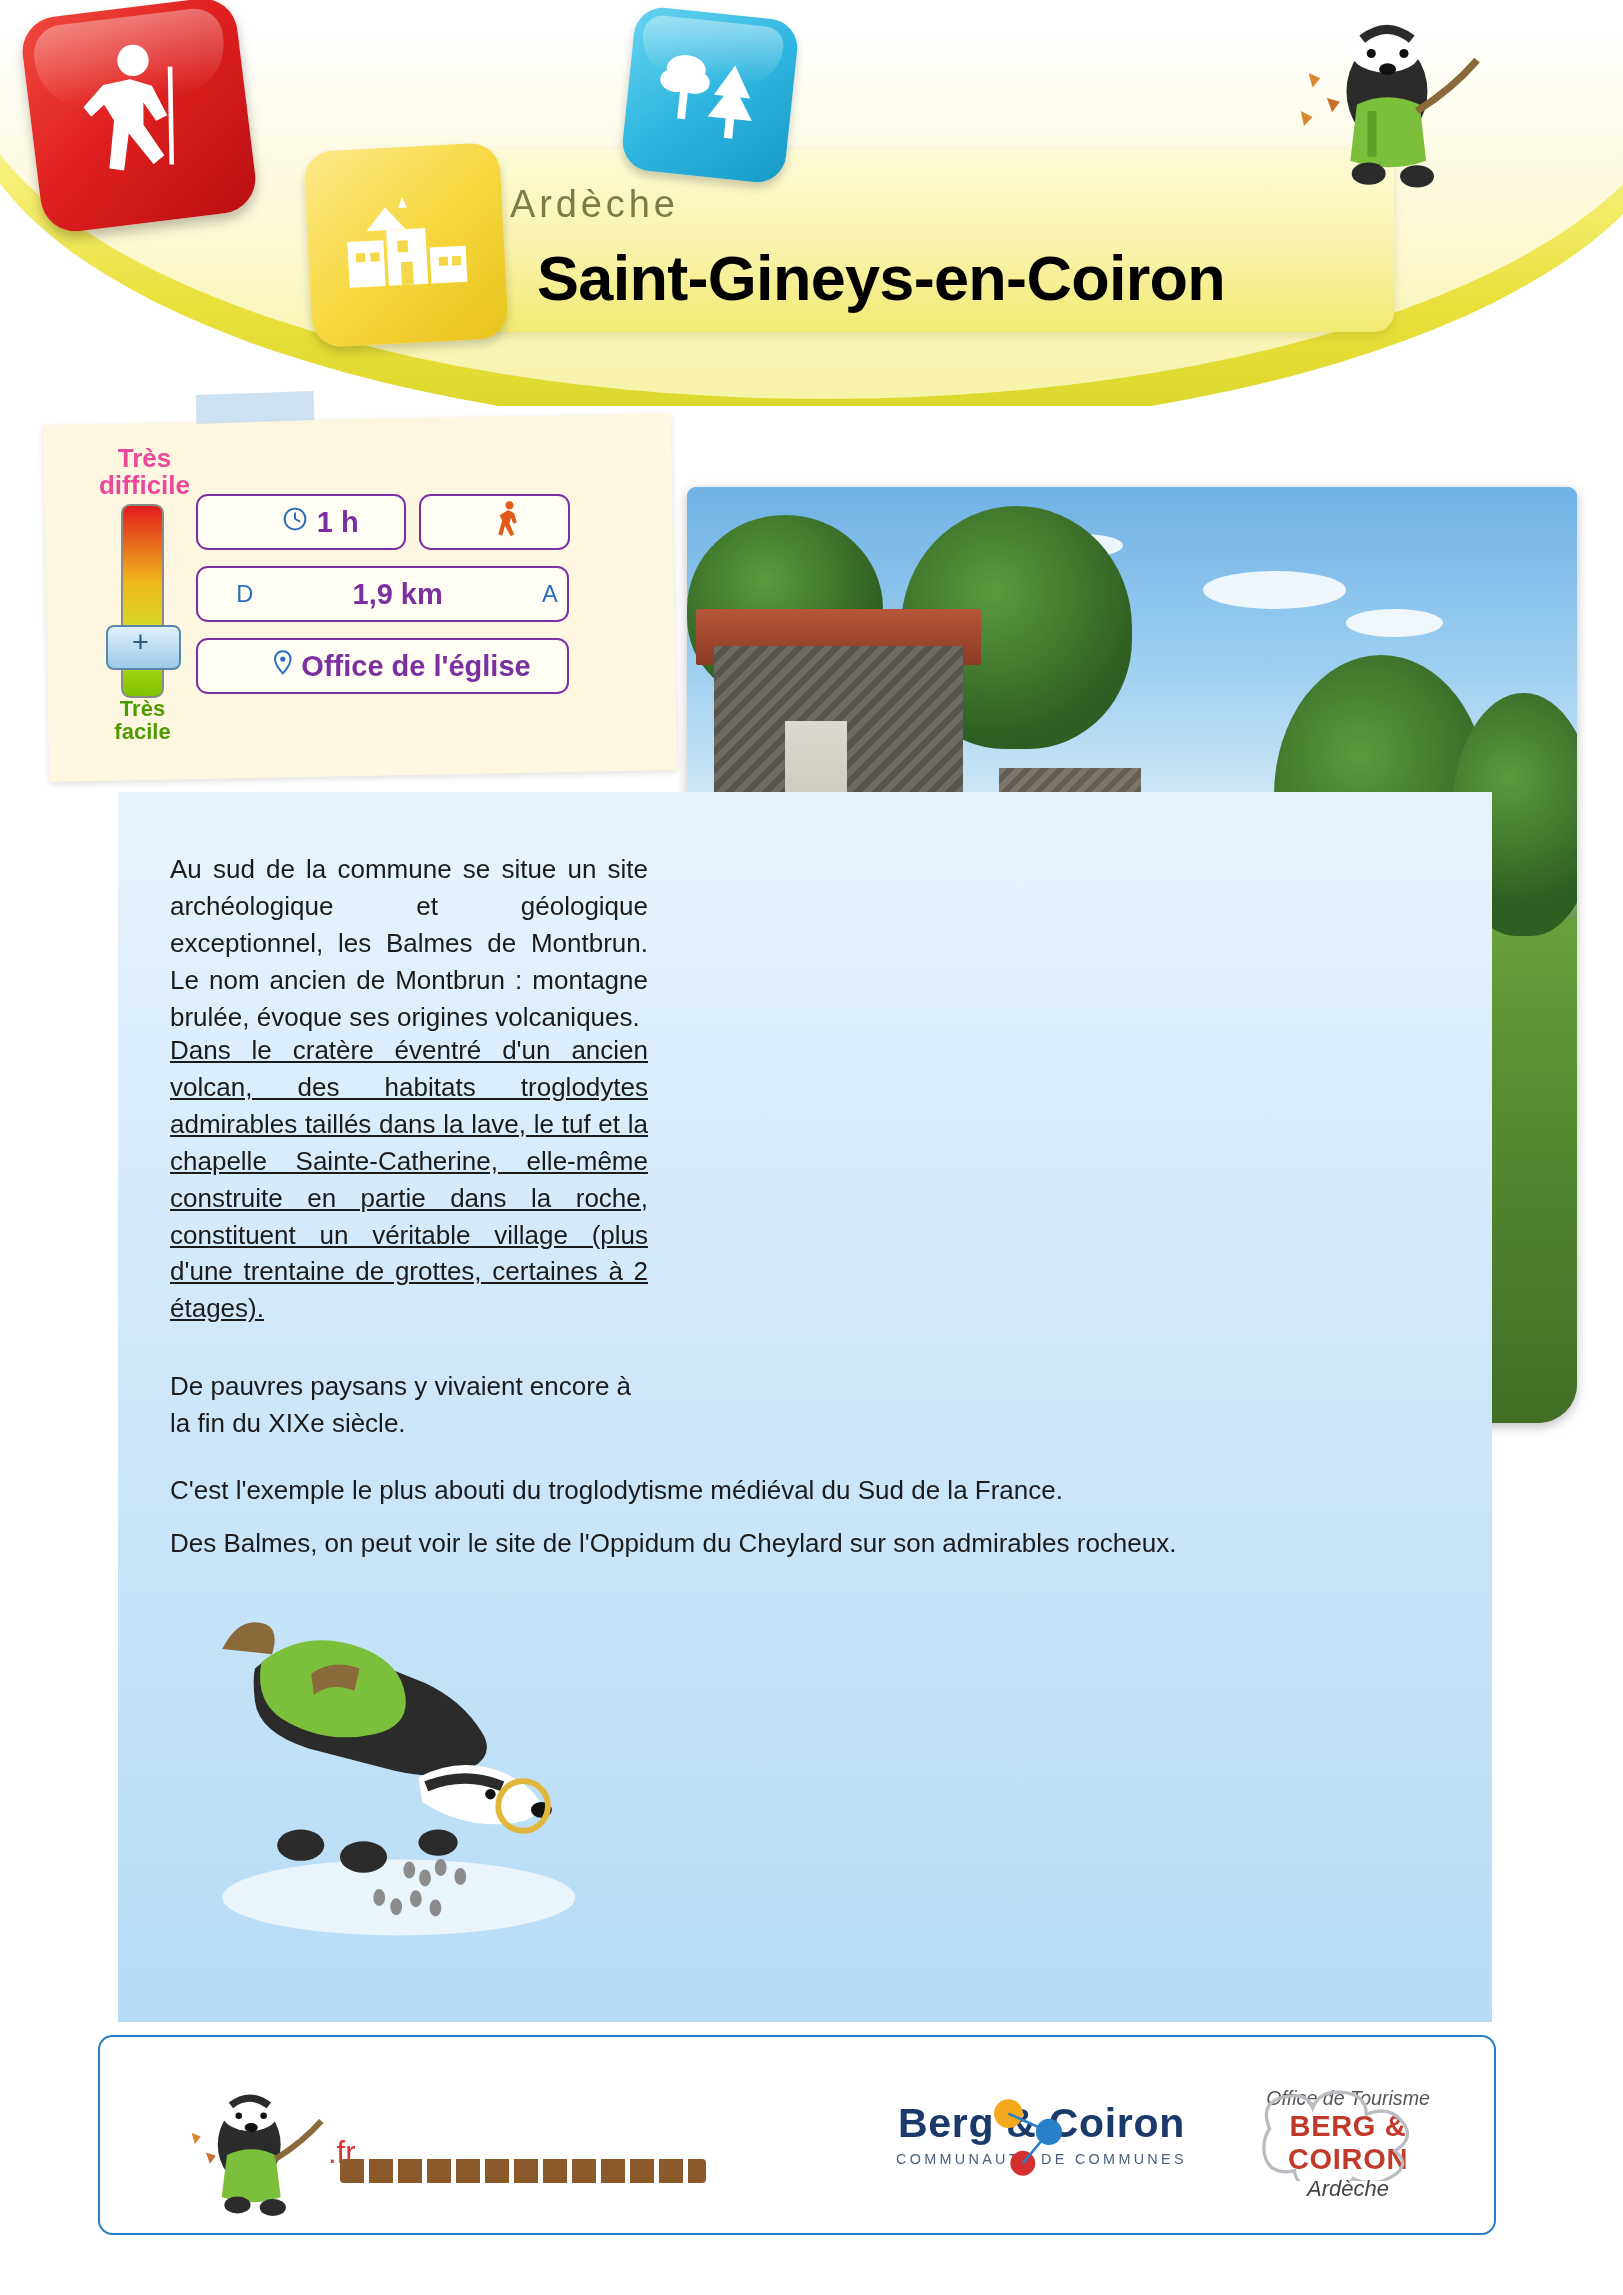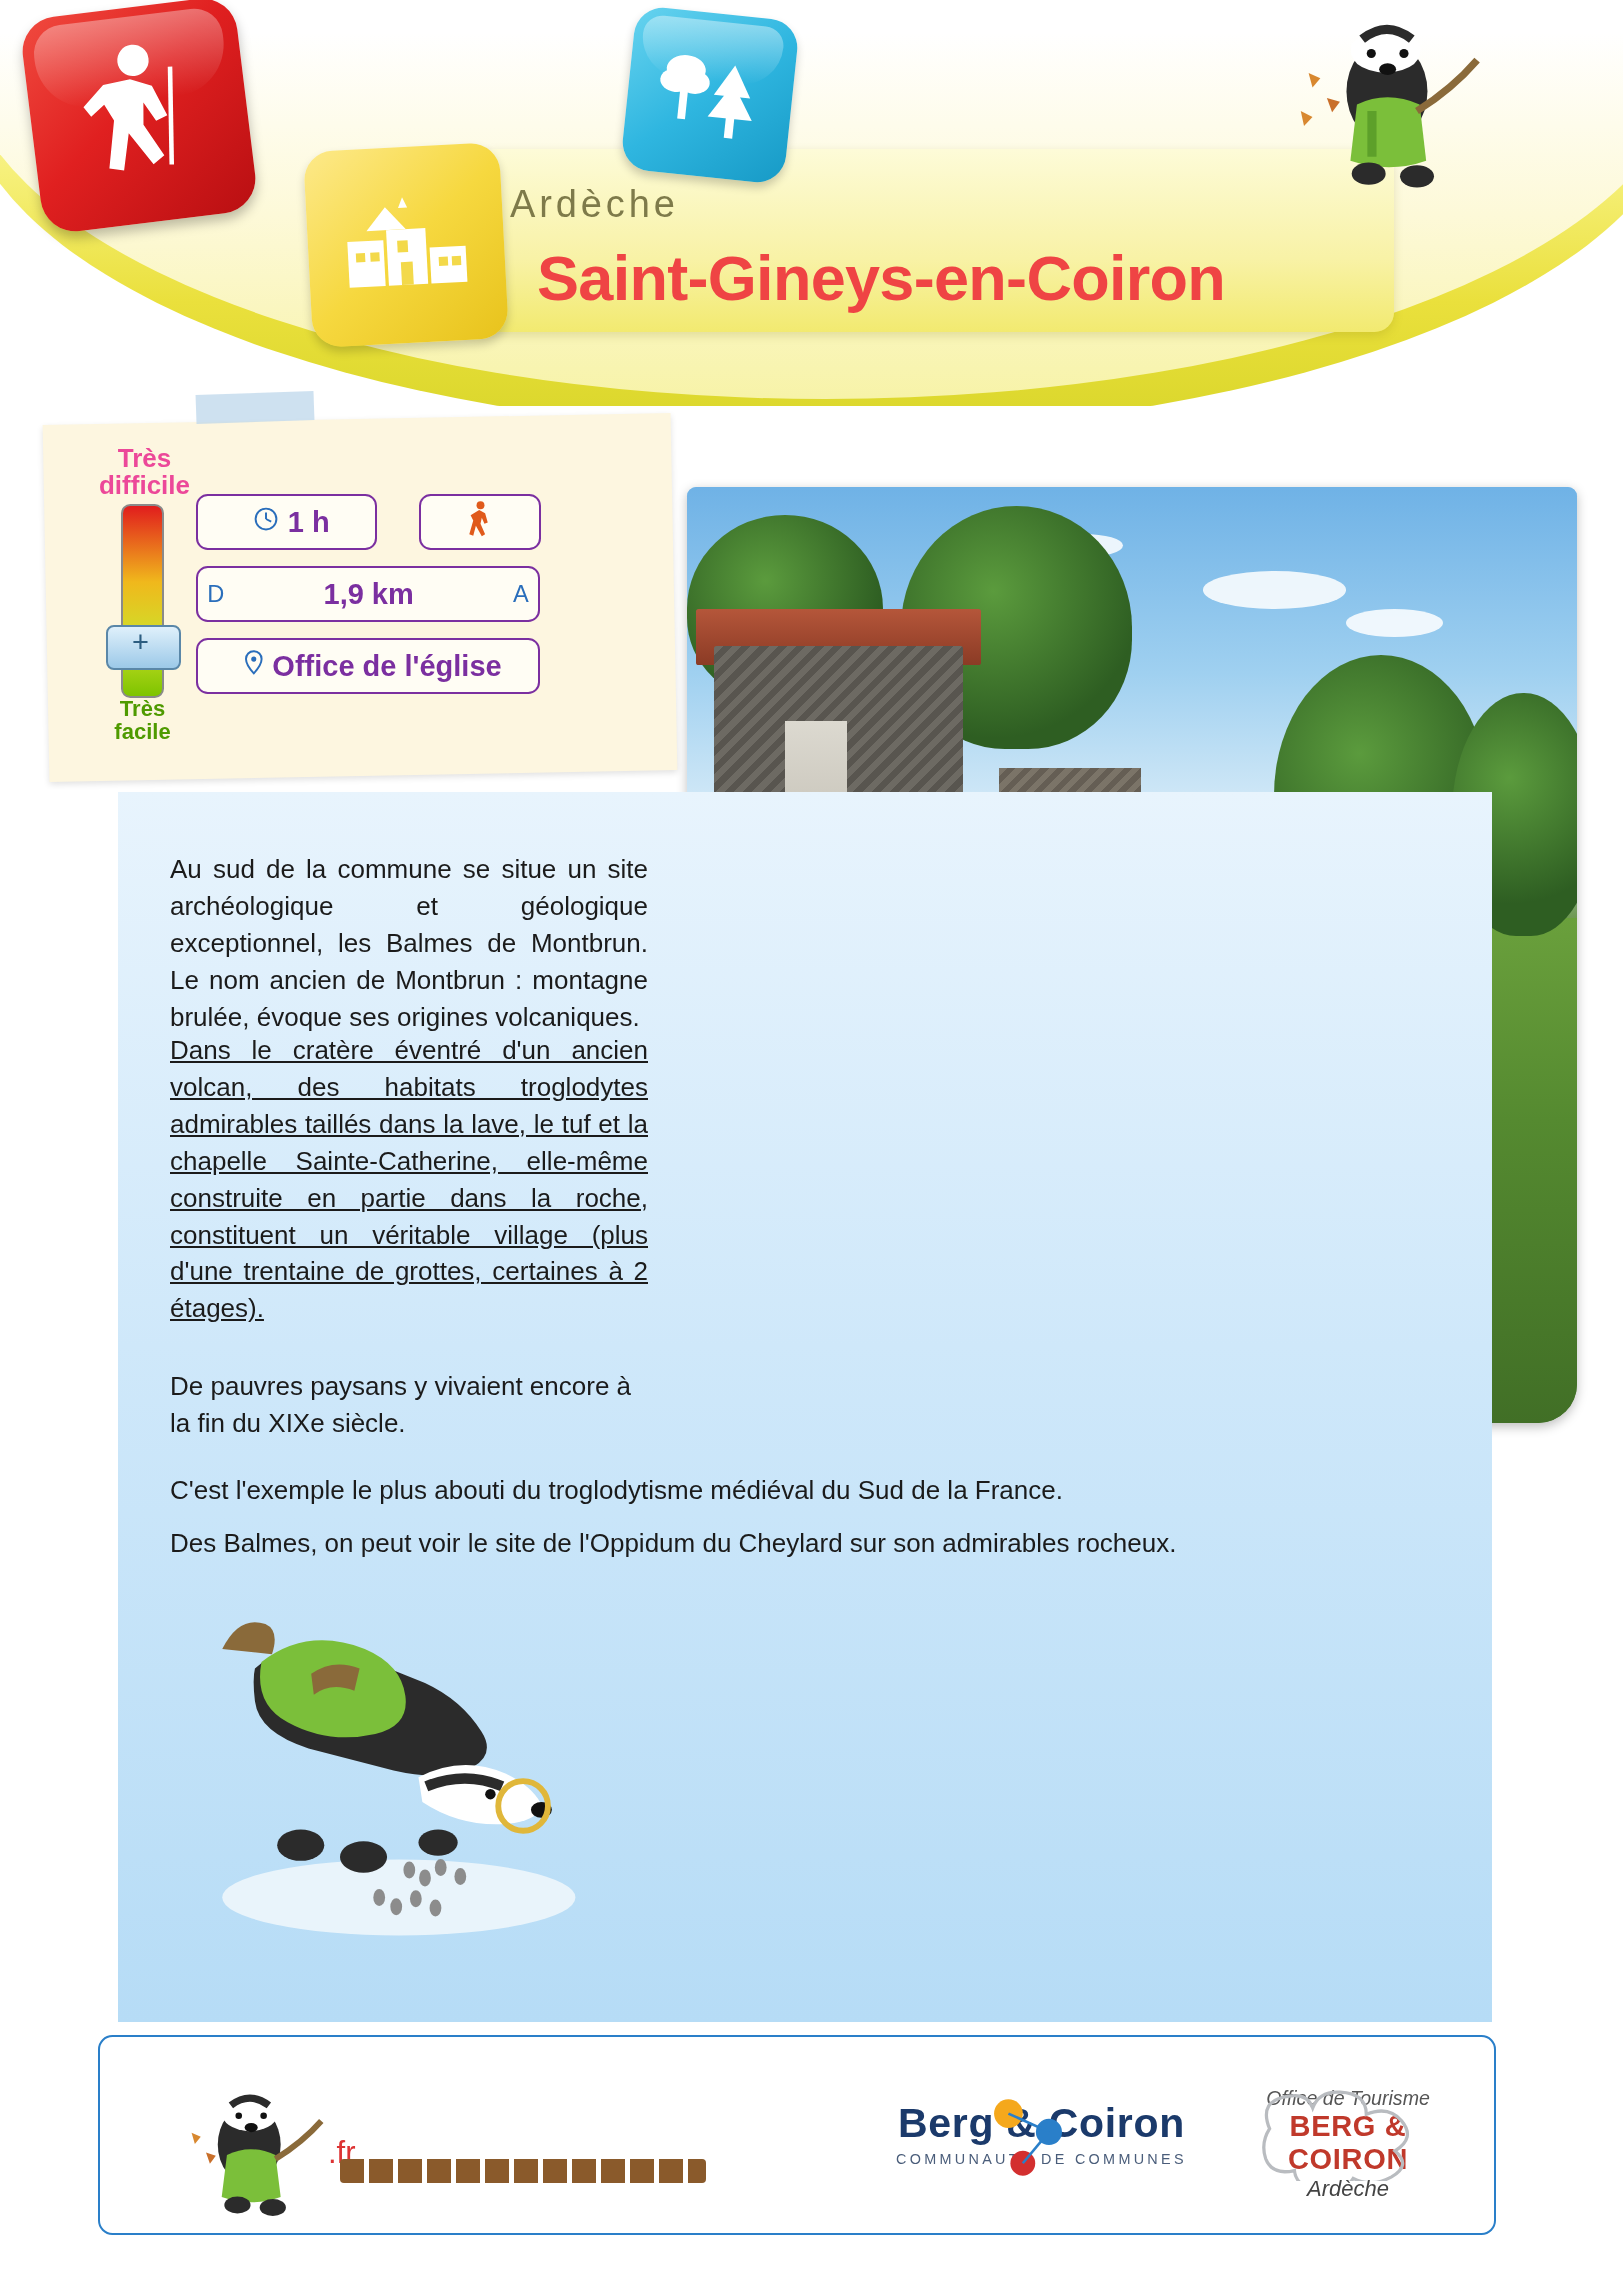--- a/index.html
+++ b/index.html
@@ -30,21 +30,21 @@
     background:linear-gradient(180deg,#fdfbd8 0%,#f8f2a6 60%,#f2ea70 100%);
     border-radius:39px 19.6px 19.6px 19.6px;
     box-shadow:0 3.9px 9.2px rgba(120,110,20,.18);
   }
   .title-region{
     position:absolute;left:510px;top:183px;
     font-size:38px;color:#7e7a4a;letter-spacing:3.9px;
   }
   .title-main{
     position:absolute;left:537px;top:242px;
-    font-size:63px;font-weight:bold;color:#ef4444;letter-spacing:-0.7px;
+    font-size:63px;font-weight:bold;color:#000000;letter-spacing:-0.7px;
   }
   
   .cube-red{
     position:absolute;left:31px;top:6.5px;width:216px;height:216px;
     background:linear-gradient(140deg,#f04a3f 0%,#e02020 45%,#b90f12 100%);
     border-radius:35px;transform:rotate(-7deg);
     box-shadow:0 6.5px 11.8px rgba(0,0,0,.25);
   }
   .cube-red-shine{
     position:absolute;left:10.5px;top:9.2px;width:190px;height:85px;
@@ -119,21 +119,21 @@
     display:flex;align-items:center;justify-content:center;
     font-size:29px;color:#2c5d80;
   }
   .diff-label-bot{
     position:absolute;left:90px;top:697px;width:105px;text-align:center;
     font-size:22px;font-weight:bold;color:#4f9a00;line-height:1.05;
   }
   .pill{
     position:absolute;background:#fffdf4;border:2px solid #7b2fa0;border-radius:11.8px;
     display:flex;align-items:center;
-    font-size:29px;font-weight:bold;color:#7b2fa0;
+    font-size:29px;font-weight:bold;color:#7b2fa0;padding-left:29px;
   }
   .pill .ico{font-size:23.6px;color:#2a6ebb;margin:0 9.2px;font-weight:normal;}
   .pill-duration{left:196px;top:494px;width:177px;height:52px;justify-content:center;}
   .pill-walker{left:419px;top:494px;width:118px;height:52px;justify-content:center;}
   .pill-distance{left:196px;top:566px;width:340px;height:52px;justify-content:center;}
   .pill-parking{left:196px;top:638px;width:340px;height:52px;justify-content:center;}
   .pill-distance .lbl{flex:1;text-align:center;}
   .walker-glyph{font-size:34px;color:#e05a1a;}
   
   .photo{

